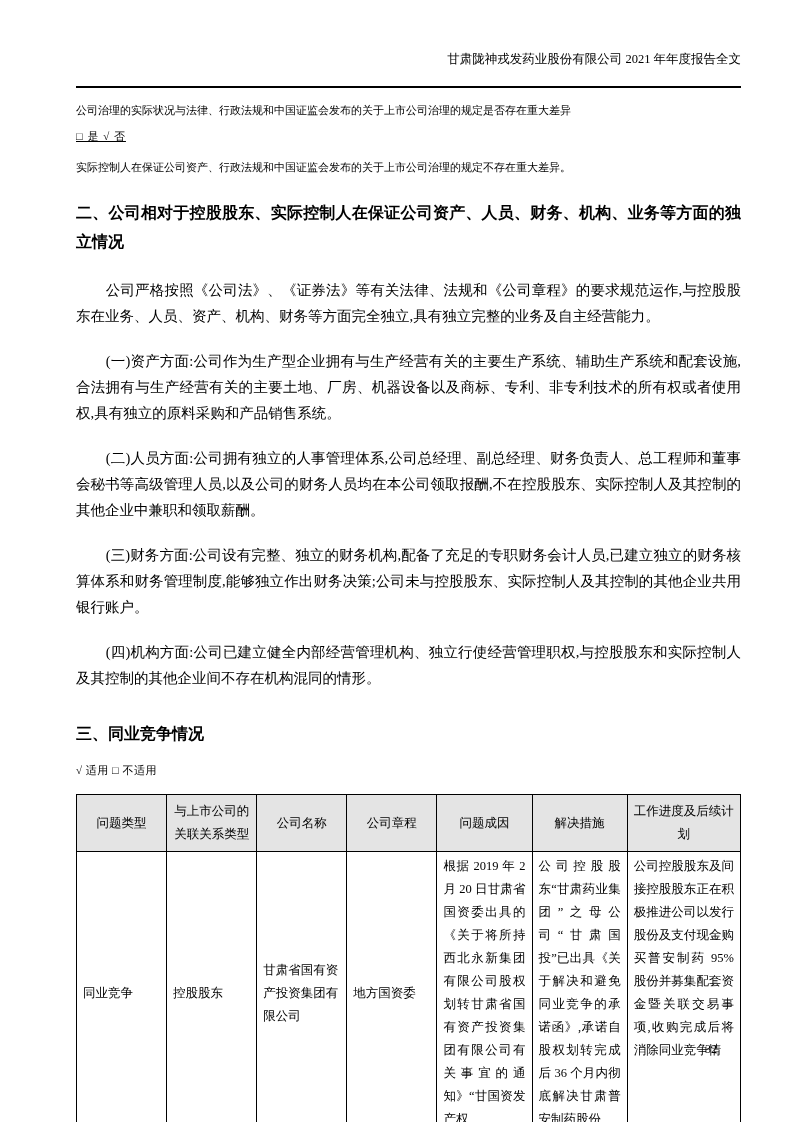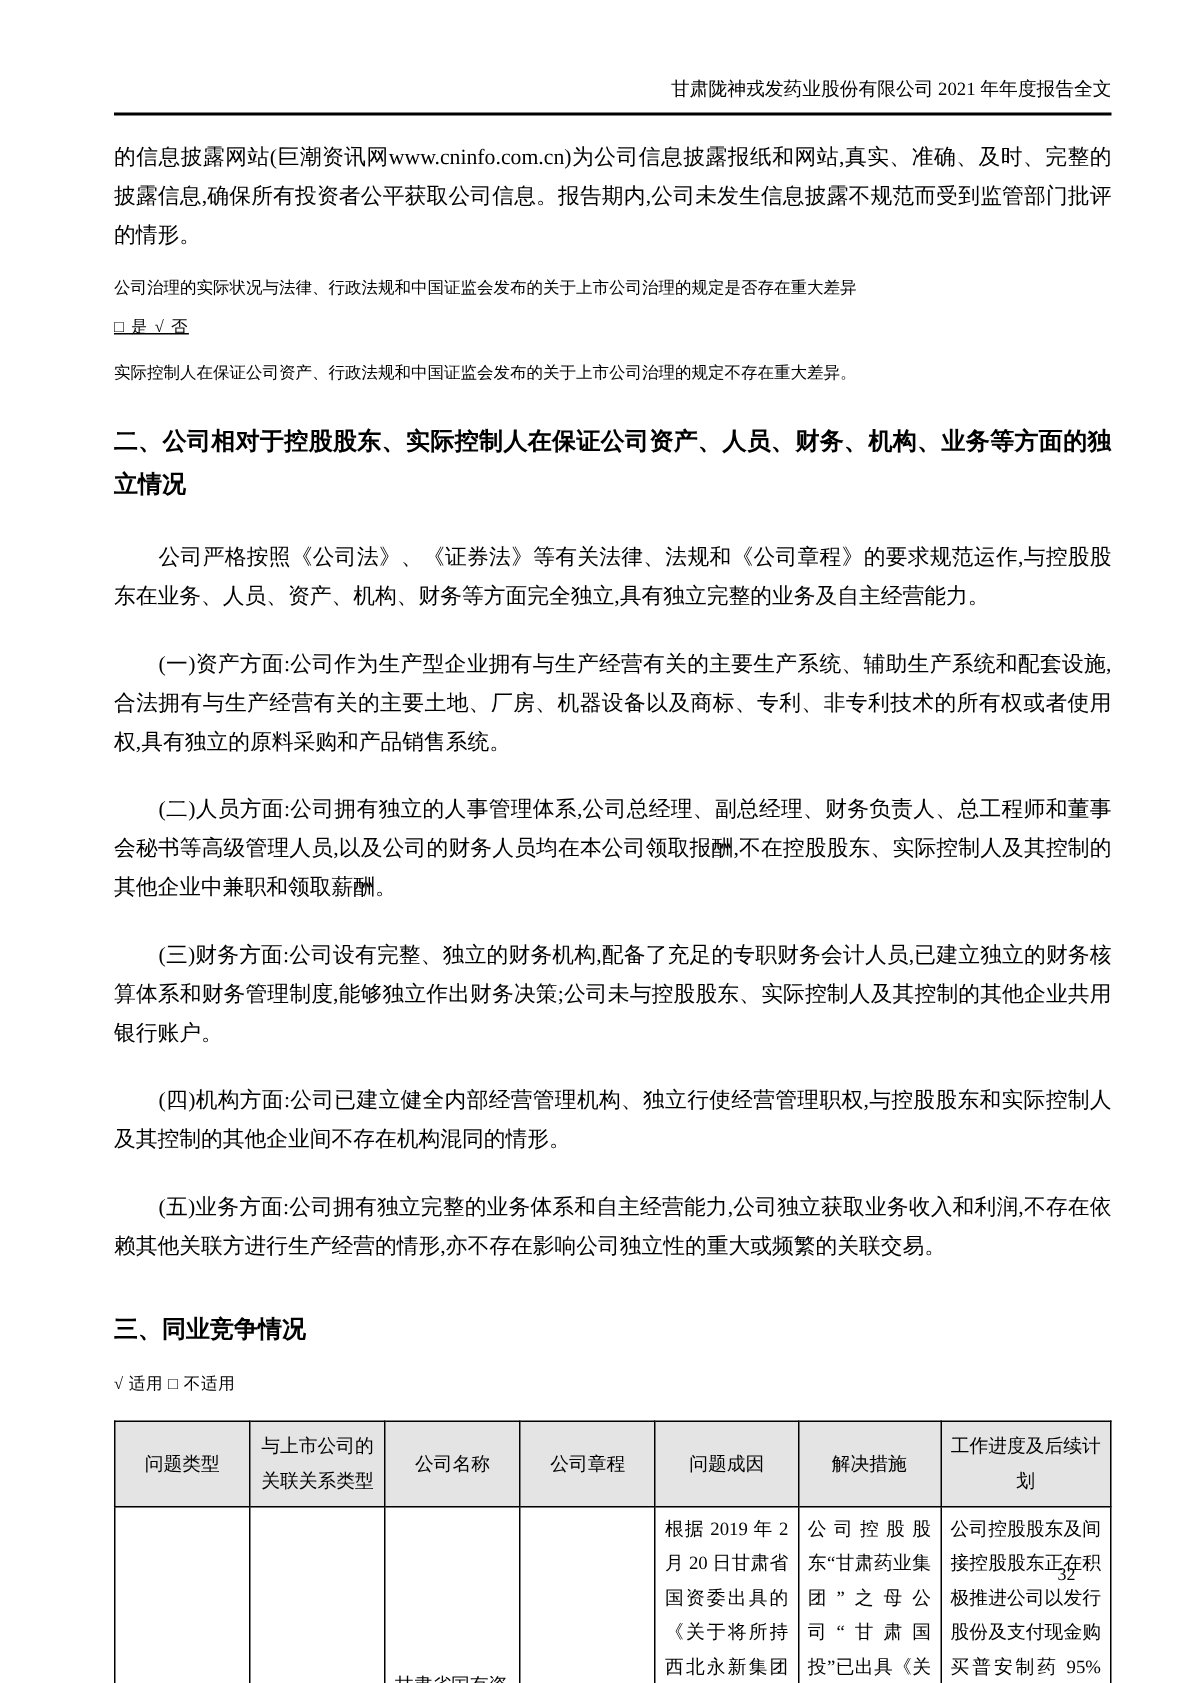--- a/index.html
+++ b/index.html
@@ -18,21 +18,21 @@
   }
   .header {
     position: absolute;
     top: 50px;
     left: 76px;
     right: 52px;
     text-align: right;
     font-size: 12.5px;
     line-height: 18px;
     border-bottom: 2px solid #000000;
-    padding-bottom: 7px;
+    padding-bottom: 18px;
   }
   .content {
     position: absolute;
     top: 88px;
     left: 76px;
     right: 52px;
   }
   .body-text {
     font-size: 14.5px;
     line-height: 26px;
@@ -104,34 +104,32 @@
 <body>
 
 <div class="page">
 
   <div class="header">
     <span>甘肃陇神戎发药业股份有限公司 2021 年年度报告全文</span>
   </div>
 
   <div class="content">
 
-    <p class="body-text intro">的信息披露网站(巨潮资讯网www.cninfo.com.cn)为公司信息披露报纸和网站,真实、准确、及时、完整的披露信息,确保所有投资者公平获取公司信息。报告期内,公司未发生信息披露不规范而受到监管部门批评的情形。</p>
 
     <p class="small-text">公司治理的实际状况与法律、行政法规和中国证监会发布的关于上市公司治理的规定是否存在重大差异</p>
     <p class="small-text checkbox-line">□ 是 √ 否</p>
     <p class="small-text">实际控制人在保证公司资产、行政法规和中国证监会发布的关于上市公司治理的规定不存在重大差异。</p>
 
     <h2 class="sec-heading">二、公司相对于控股股东、实际控制人在保证公司资产、人员、财务、机构、业务等方面的独立情况</h2>
 
     <p class="body-text indent first-block">公司严格按照《公司法》、《证券法》等有关法律、法规和《公司章程》的要求规范运作,与控股股东在业务、人员、资产、机构、财务等方面完全独立,具有独立完整的业务及自主经营能力。</p>
     <p class="body-text indent">(一)资产方面:公司作为生产型企业拥有与生产经营有关的主要生产系统、辅助生产系统和配套设施,合法拥有与生产经营有关的主要土地、厂房、机器设备以及商标、专利、非专利技术的所有权或者使用权,具有独立的原料采购和产品销售系统。</p>
     <p class="body-text indent">(二)人员方面:公司拥有独立的人事管理体系,公司总经理、副总经理、财务负责人、总工程师和董事会秘书等高级管理人员,以及公司的财务人员均在本公司领取报酬,不在控股股东、实际控制人及其控制的其他企业中兼职和领取薪酬。</p>
     <p class="body-text indent">(三)财务方面:公司设有完整、独立的财务机构,配备了充足的专职财务会计人员,已建立独立的财务核算体系和财务管理制度,能够独立作出财务决策;公司未与控股股东、实际控制人及其控制的其他企业共用银行账户。</p>
     <p class="body-text indent">(四)机构方面:公司已建立健全内部经营管理机构、独立行使经营管理职权,与控股股东和实际控制人及其控制的其他企业间不存在机构混同的情形。</p>
-    <p class="body-text indent">(五)业务方面:公司拥有独立完整的业务体系和自主经营能力,公司独立获取业务收入和利润,不存在依赖其他关联方进行生产经营的情形,亦不存在影响公司独立性的重大或频繁的关联交易。</p>
 
     <h2 class="sec-heading sec3">三、同业竞争情况</h2>
 
     <p class="small-text applicability">√ 适用 □ 不适用</p>
 
     <table class="comp-table">
       <colgroup>
         <col style="width:13.57%">
         <col style="width:13.57%">
         <col style="width:13.57%">

